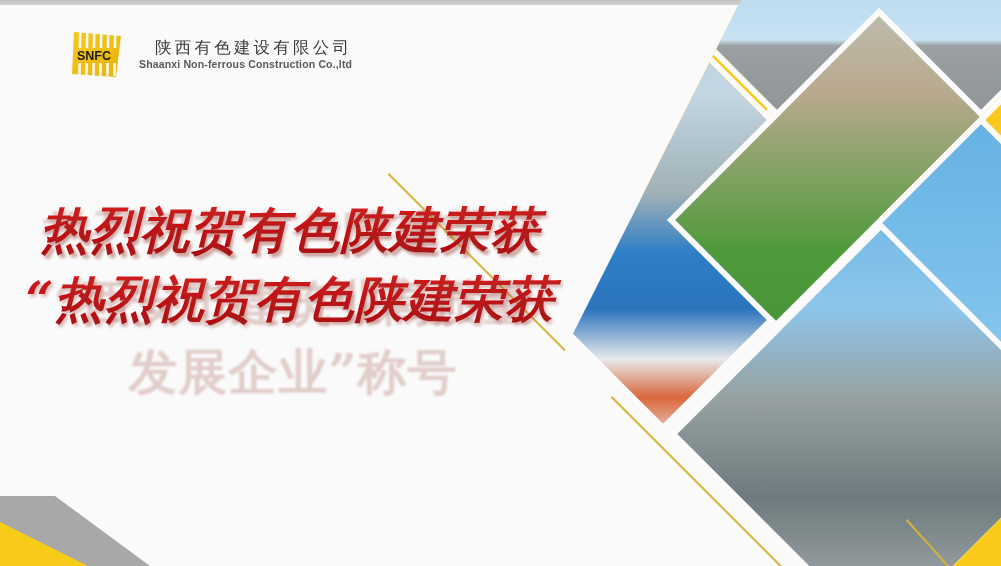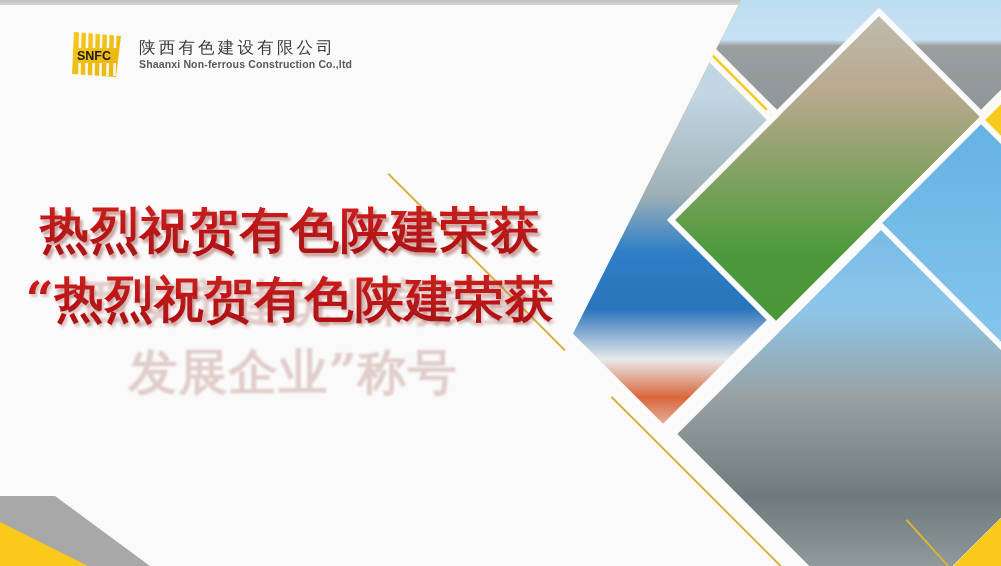--- a/index.html
+++ b/index.html
@@ -39,21 +39,21 @@
     display: flex;
     align-items: center;
     gap: 12px;
     margin-left: 47px;
   }
   .logo-mark {
     position: relative;
     width: 58px; height: 55px;
   }
   .logo-mark svg { display: block; }
-  .logo-text { display: flex; flex-direction: column; gap: 3px; }
+  .logo-text { display: flex; flex-direction: column; gap: 3px; text-align: right; }
   .logo-cn {
     font-size: 16.5px;
     letter-spacing: 3.2px;
     color: #3a3a3a;
     font-weight: 500;
     line-height: 1.1;
     white-space: nowrap;
   }
   .logo-en {
     font-size: 10.5px;
@@ -63,20 +63,21 @@
     line-height: 1.1;
     white-space: nowrap;
   }
 
   
   .headline {
     position: absolute;
     left: 0; top: 196px;
     width: 580px;
     text-align: center;
+    font-style: italic;
   }
   .headline-line {
     font-family: "DejaVu Serif", "Liberation Serif", serif;
     font-weight: 700;
     font-size: 49px;
     line-height: 69px;
     letter-spacing: 1px;
     color: #CC1417;
     background: linear-gradient(180deg, #D8241F 0%, #C70F14 45%, #A8090D 100%);
     -webkit-background-clip: text;

